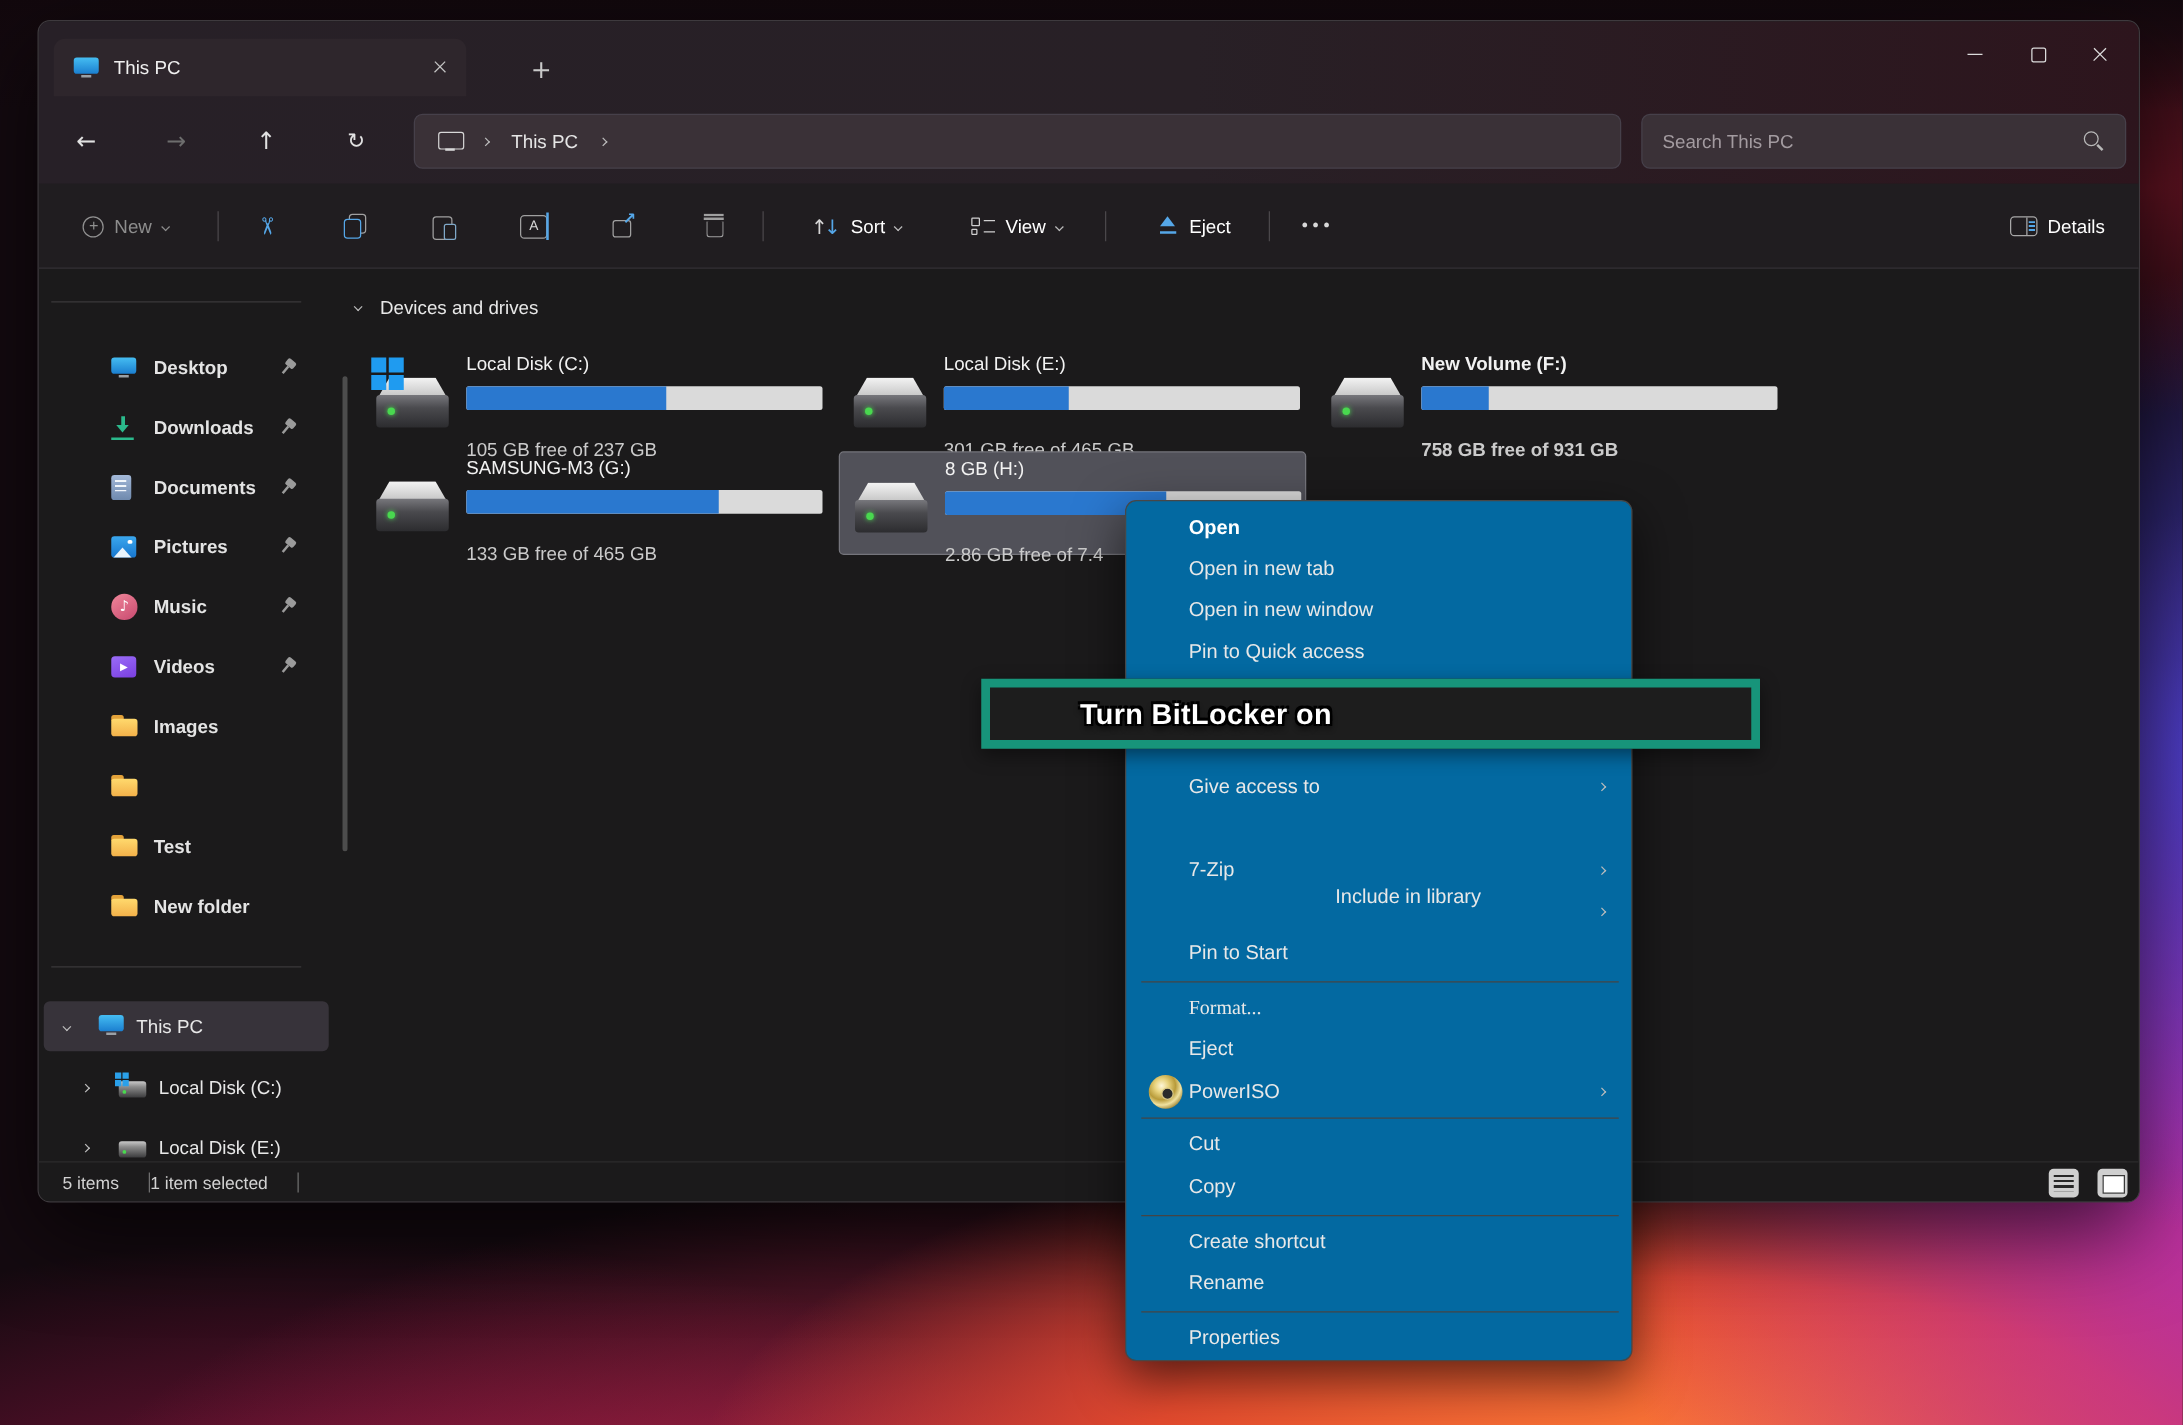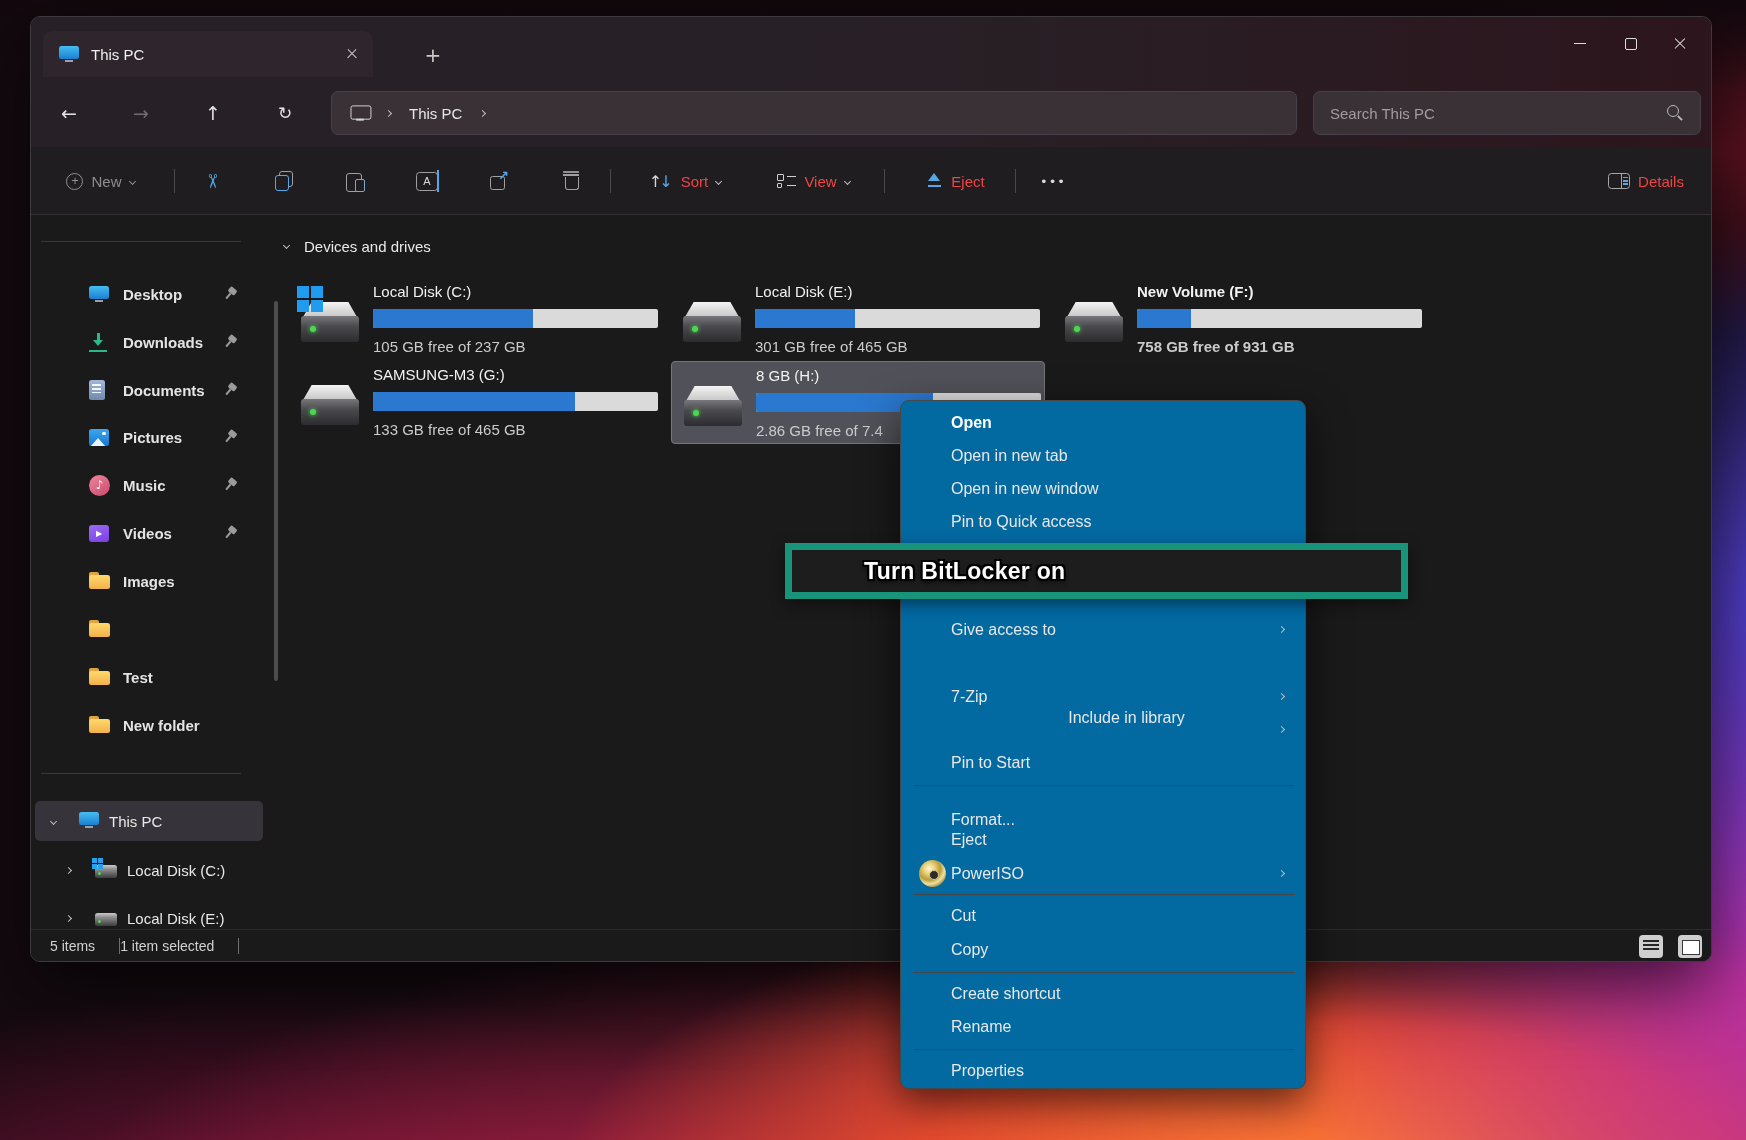--- a/index.html
+++ b/index.html
@@ -68,21 +68,21 @@
   .i-monitor::before{content:""; position:absolute; left:0; top:1px; width:20px; height:13px; border-radius:2.5px;
     background:linear-gradient(180deg,#45bdf2 0%,#1b7fd0 100%);}
   .i-monitor::after{content:""; position:absolute; left:6px; top:15px; width:8px; height:2px; background:#9aa0a6;}
   .i-monitor.outline::before{background:transparent; border:1.7px solid #d8d8d8;}
   .i-monitor.outline::after{background:#d8d8d8;}
 
   
   .toolbar{position:absolute; left:0; top:130px; width:100%; height:68px; background:#201d20; border-bottom:1px solid #333134;}
   .tbtn{position:absolute; top:12px; height:44px; border-radius:6px; display:flex; align-items:center; justify-content:center; gap:8px;}
   .tsep{position:absolute; top:22px; width:1px; height:24px; background:#4a474a;}
-  .tlabel{color:#ef4444; font-size:15px;}
+  .tlabel{color:#ffffff; font-size:15px;}
   .tlabel.dim{color:#8d8d8d;}
   .plus-circle{width:17px; height:17px; border:1.5px solid #909090; border-radius:50%;
     color:#909090; font-size:13px; line-height:14px; text-align:center;}
   .glyph{font-family:"DejaVu Sans",sans-serif;}
   .g-cut{color:#55a7e8; font-size:19px; transform:rotate(90deg); display:inline-block;}
   .ic-copy{position:relative; width:20px; height:20px;}
   .ic-copy::after{content:""; position:absolute; right:1px; top:0; width:12px; height:14px; border:1.6px solid #a0a0a0; border-radius:3px;}
   .ic-copy::before{content:""; position:absolute; left:1px; bottom:0; width:12px; height:14px; border:1.6px solid #55a7e8; border-radius:3px; background:#201d20; z-index:1;}
   .ic-paste{position:relative; width:20px; height:21px;}
   .ic-paste::before{content:""; position:absolute; left:1px; top:2px; width:14px; height:17px; border:1.6px solid #a0a0a0; border-radius:3px;}
@@ -162,21 +162,21 @@
   .drive-lg .bodyp{position:absolute; left:0; top:14px; width:58px; height:26px; border-radius:3px;
     background:linear-gradient(180deg,#77777c 0%,#4a4a4e 40%,#2c2c2f 100%);}
   .drive-lg .led{position:absolute; left:9px; top:24px; width:6px; height:6px; border-radius:50%; background:#49d84f; box-shadow:0 0 4px #49d84f;}
   .win-badge-lg{position:absolute; left:-4px; top:-16px; width:26px; height:26px;
     display:grid; grid-template-columns:12px 12px; grid-template-rows:12px 12px; gap:2px;}
   .win-badge-lg i{background:#1f9bf0;}
   .tile-body{position:absolute; left:84px; top:5px; width:285px;}
   .tile-name{color:#f2f2f2; font-size:15px; height:22px;}
   .tile-bar{width:285px; height:19px; background:#dadada; border-radius:2px; margin-top:4px; overflow:hidden;}
   .tile-fill{height:100%; background:#2a78cf;}
-  .tile-free{color:#cbcbcb; font-size:15px; margin-top:10px; white-space:nowrap;}
+  .tile-free{color:#cbcbcb; font-size:15px; margin-top:24px; white-space:nowrap;}
 
   
   .statusbar{position:absolute; left:0; bottom:0; width:100%; height:32px; background:#1b1a1b;
     border-top:1px solid #2c2b2c; display:flex; align-items:center; color:#d2d2d2; font-size:14px;}
   .st-div{width:1px; height:16px; background:#6f6f6f;}
   .sv{position:absolute; top:5px; width:24px; height:23px; border-radius:4px; background:#cfcfcf;}
   .sv::after{content:""; position:absolute; left:4px; top:5px; width:16px; height:13px;}
   .sv.list::after{background:repeating-linear-gradient(180deg,#262626 0 1.8px, transparent 1.8px 4.2px);}
   .sv.big::after{background:#fff; border:1.6px solid #3a3a3a;}
 
@@ -494,21 +494,21 @@
     </div>
   <div class="mi" style="top:308px;flex-direction:column;">
       <span class="txt">Include in library</span>
       <span class="chev r sm"></span>
     </div>
   <div class="mi" style="top:345px;">
       <span class="txt">Pin to Start</span>
     </div>
 
   <div class="msep" style="top:384px;"></div>
-  <div class="mi" style="top:402px;">
+  <div class="mi" style="top:389px;font-family:Liberation Serif, serif;">
       <span class="txt">Format...</span>
     </div>
   <div class="mi" style="top:422px;">
       <span class="txt">Eject</span>
     </div>
   <div class="mi" style="top:456px;">
       <span class="disc"></span>
       <span class="txt">PowerISO</span>
       <span class="chev r sm"></span>
     </div>

